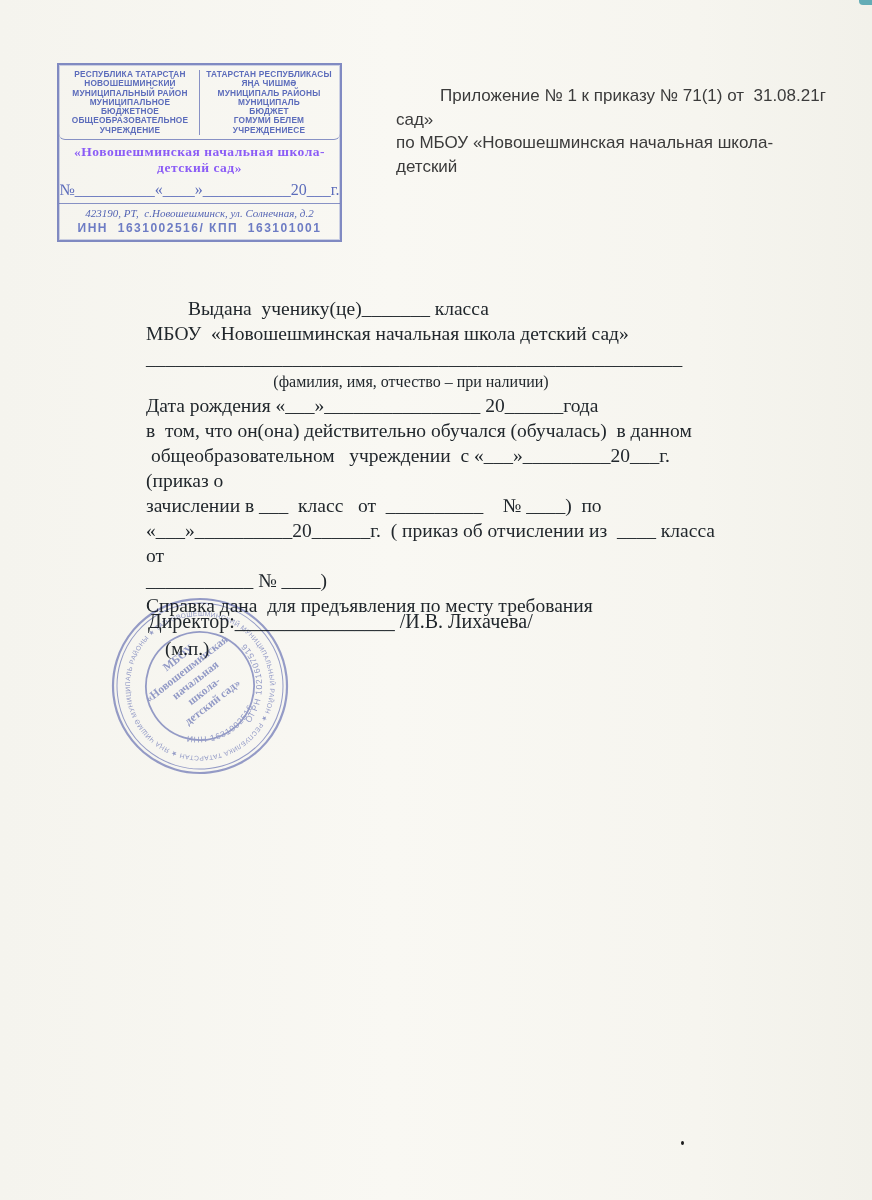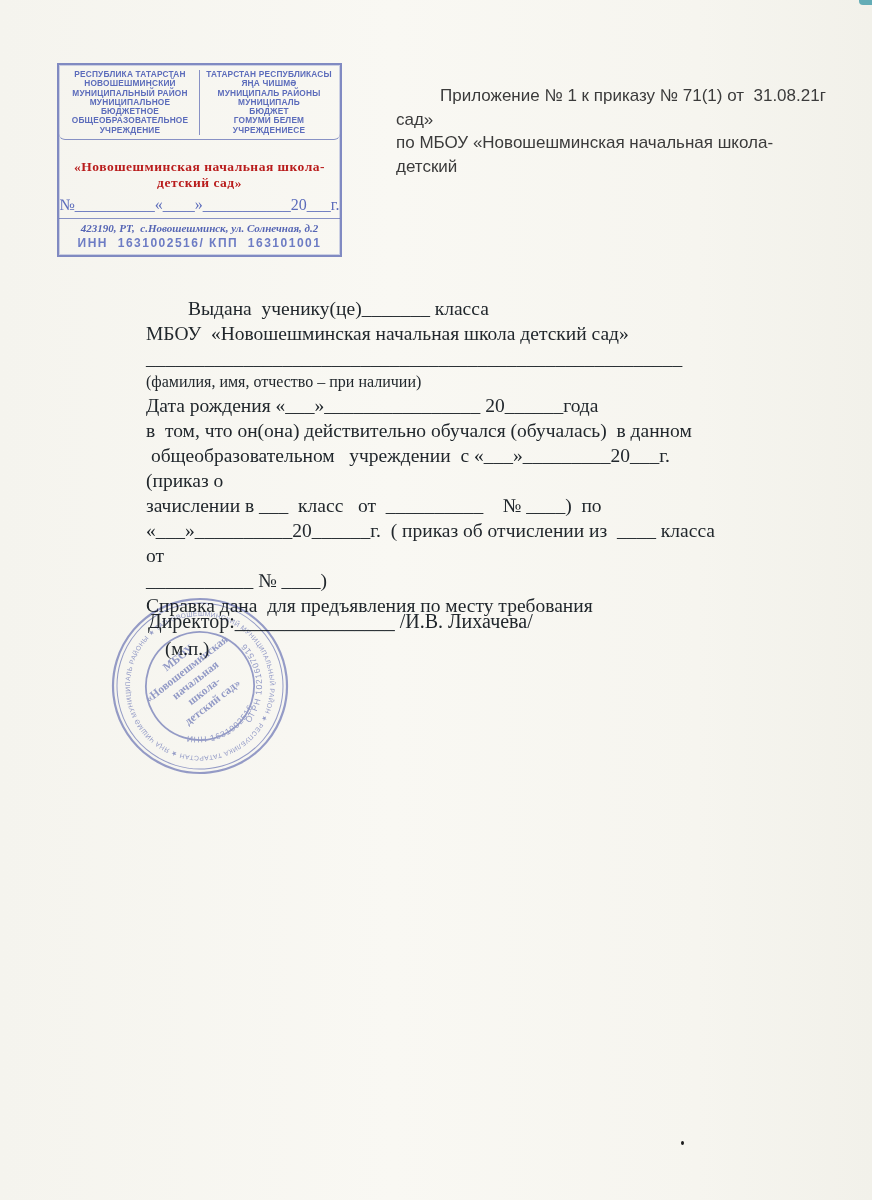--- a/index.html
+++ b/index.html
@@ -18,36 +18,36 @@
   
   .corner-stamp{position:absolute;left:57px;top:63px;width:281px;
                 border:2px solid rgba(88,102,178,.75);
                 box-shadow:inset 0 0 0 1px rgba(120,134,200,.35);
                 color:#5c6cbb;padding-bottom:5px;background:transparent;}
   .cs-cols{display:flex;border-bottom:1.5px solid rgba(88,102,178,.7);padding:5px 2px 4px 2px;border-radius:6px;}
   .cs-col{width:50%;text-align:center;font-family:"Liberation Sans",sans-serif;
           font-size:8.3px;font-weight:bold;line-height:9.3px;letter-spacing:.2px;}
   .cs-col.left{border-right:1.5px solid rgba(88,102,178,.7);}
   .cs-school{font-family:"Liberation Serif",serif;font-weight:bold;font-size:13.5px;
-             line-height:16px;text-align:center;margin-top:19px;color:#b91c1c;
+             line-height:16px;text-align:center;margin-top:4px;color:#8b5cf6;
              letter-spacing:.5px;}
   .cs-number{font-size:16px;text-align:center;margin-top:5px;color:#5c6cbb;
              border-bottom:1.5px solid rgba(88,102,178,.7);padding-bottom:4px;}
-  .cs-address{font-style:italic;font-weight:bold;font-size:11px;text-align:center;
+  .cs-address{font-style:italic;font-weight:normal;font-size:11px;text-align:center;
               margin-top:3px;color:#5565b4;}
   .cs-inn{font-family:"Liberation Sans",sans-serif;font-size:12px;letter-spacing:1.5px;
           text-align:center;margin-top:2px;color:#6d7cc4;font-weight:bold;}
 
   .doc-title{position:absolute;left:130px;top:251px;width:740px;text-align:center;
              font-size:21px;color:#222a31;}
 
   .body-block{position:absolute;left:146px;top:296px;width:585px;
               font-size:19.5px;line-height:25px;color:#21272c;}
   .body-block .indent{padding-left:42px;}
-  .body-block .caption{width:530px;font-size:16px;line-height:22px;}
+  .body-block .caption{width:530px;text-align:center;font-size:16px;line-height:22px;}
 
   .signature{position:absolute;left:148px;top:610px;font-size:20px;color:#21272c;z-index:1;}
   .seal-mark{position:absolute;left:165px;top:638px;font-size:19px;color:#21272c;z-index:1;}
 
   
   .round-seal{position:absolute;left:100px;top:586px;width:200px;height:200px;
               transform:rotate(-28deg);mix-blend-mode:multiply;opacity:.92;z-index:2;}
   .round-seal text{fill:#7a85c6;}
   .ring-text{font-family:"Liberation Sans",sans-serif;font-size:6.6px;letter-spacing:.4px;}
   .reg-text{font-family:"Liberation Sans",sans-serif;font-size:8.5px;letter-spacing:1px;fill:#7680c2;}

